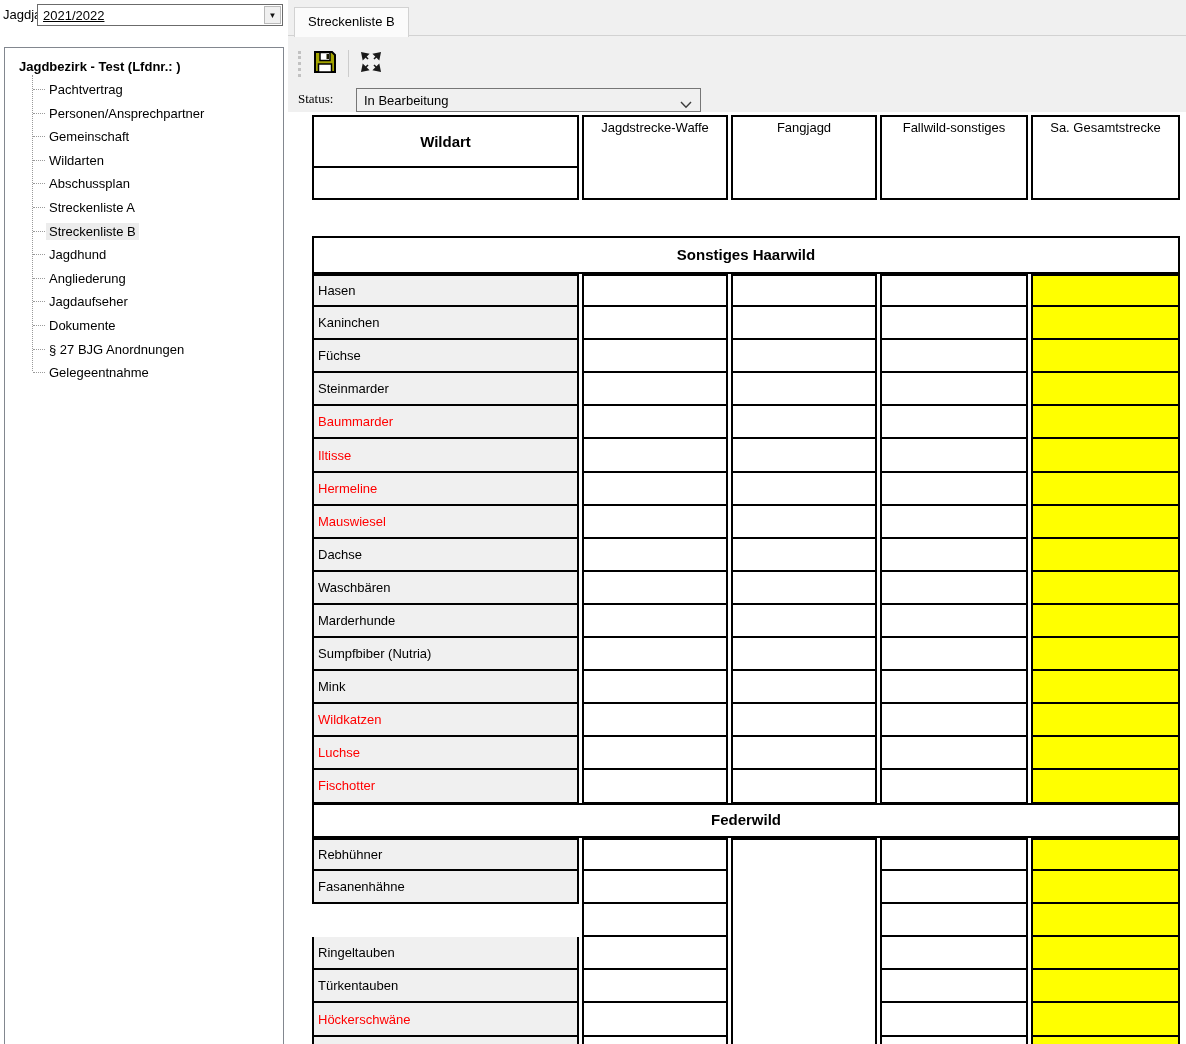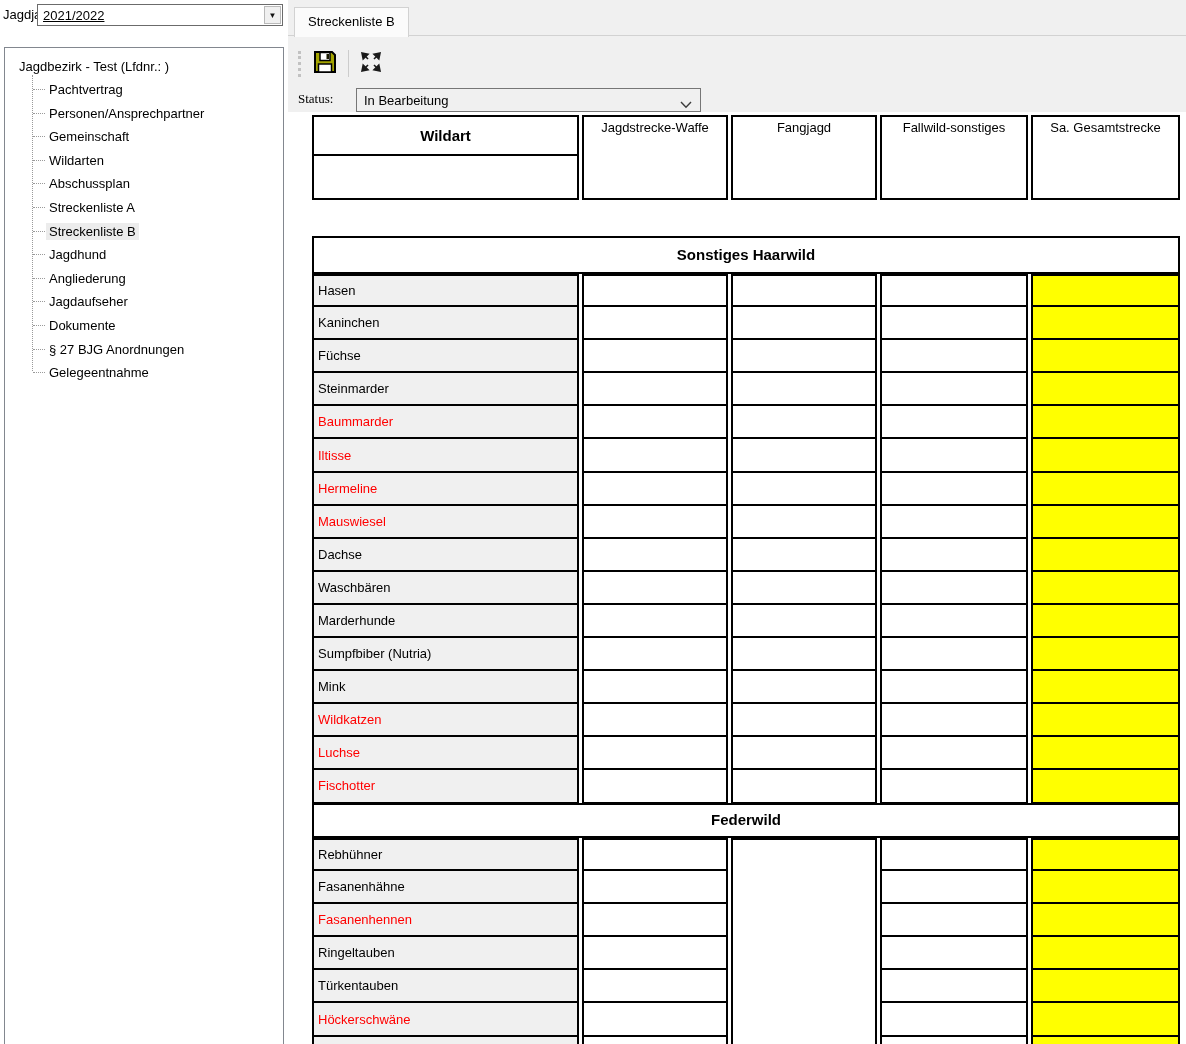--- a/index.html
+++ b/index.html
@@ -13,21 +13,21 @@
   #jagdjahr-combo { position:absolute; left:37px; top:4px; width:246px; height:22px;
     background:#fff; border:1px solid #6b6b6b; box-sizing:border-box; }
   #jagdjahr-combo .combo-text { position:absolute; left:5px; top:2px; line-height:17px;text-decoration:underline; }
   #jagdjahr-combo .combo-btn { position:absolute; right:1px; top:1px; bottom:1px; width:17px;
     background:#f0f0f0; border:1px solid #b9b9b9; box-sizing:border-box;
     display:flex; align-items:center; justify-content:center; font-size:8px; color:#111; }
   
   #tree-panel { position:absolute; left:4px; top:47px; width:280px; height:1010px;
     border:1px solid #82878f; background:#fff; box-sizing:border-box; padding-top:7px;
     overflow:hidden; }
-  .tree-root { padding-left:14px; height:23px; line-height:23px; white-space:nowrap; }
+  .tree-root { padding-left:14px; height:23px; line-height:23px; white-space:nowrap;font-weight:bold; }
   .tree-children { position:relative; }
   .tree-vline { position:absolute; left:27px; top:-3px; height:296px; width:0;
     border-left:1px dotted #9a9a9a; }
   .tree-item { position:relative; padding-left:44px; height:23.6px; line-height:23.6px;
     white-space:nowrap; cursor:default; }
   .tree-item::before { content:""; position:absolute; left:28px; top:11px; width:12px;
     border-top:1px dotted #9a9a9a; }
   .tree-item.selected > span { background:#ececec; padding:1px 3px; margin-left:-3px; }
   
   #main-top { position:absolute; left:288px; top:0; width:898px; height:112px; background:#f0f0f0; }
@@ -46,21 +46,21 @@
   #status-combo { position:absolute; left:68px; top:88px; width:345px; height:24px;
     background:#f0f0f0; border:1px solid #767676; box-sizing:border-box; }
   #status-combo .combo-text { position:absolute; left:7px; top:3px; line-height:17px; }
   #status-combo .chev { position:absolute; right:8px; top:8px; }
   
   #main-table-header { position:absolute; left:312px; top:115px; display:grid;
     grid-template-columns:267px 146px 146px 148px 149px; column-gap:3px; }
   .hcell { border:2px solid #000; background:#fff; height:85px; box-sizing:border-box;
     text-align:center; padding-top:3px; }
   .hcell.wildart { padding:0; }
-  .wildart-top { height:39px; border-bottom:2px solid #000; box-sizing:border-box;
+  .wildart-top { height:51px; border-bottom:2px solid #000; box-sizing:border-box;
     display:flex; align-items:center; justify-content:center; font-weight:bold; font-size:15px; }
   .wildart-bottom { height:36px; display:flex; align-items:center; justify-content:center; color:#ff0000; }
   
   .section-title-box { position:absolute; left:312px; width:868px; border:2px solid #000;
     background:#fff; box-sizing:border-box; text-align:center; font-weight:bold; font-size:15px; }
   #sec0-box { top:236px; height:38px; line-height:33px; }
   #sec1-box { top:803px; height:35px; line-height:30px; }
   .rows-grid { position:absolute; left:312px; display:grid;
     grid-template-columns:267px 146px 146px 148px 149px; column-gap:3px;
     grid-auto-rows:33.1px; }
@@ -248,21 +248,20 @@
 <div id="sec1-rows" class="rows-grid">
     <div class="cell name" style="grid-area: 1 / 1;">Rebhühner</div>
     <div class="cell input" style="grid-area: 1 / 2;"></div>
     <div class="cell merged" style="grid-area: 1 / 3 / span 7;"></div>
     <div class="cell input" style="grid-area: 1 / 4;"></div>
     <div class="cell total" style="grid-area: 1 / 5;"></div>
     <div class="cell name nt" style="grid-area: 2 / 1;">Fasanenhähne</div>
     <div class="cell input nt" style="grid-area: 2 / 2;"></div>
     <div class="cell input nt" style="grid-area: 2 / 4;"></div>
     <div class="cell total nt" style="grid-area: 2 / 5;"></div>
-    <div class="cell name nt red" style="grid-area: 3 / 1;">Fasanenhennen</div>
     <div class="cell input nt" style="grid-area: 3 / 2;"></div>
     <div class="cell input nt" style="grid-area: 3 / 4;"></div>
     <div class="cell total nt" style="grid-area: 3 / 5;"></div>
     <div class="cell name nt" style="grid-area: 4 / 1;">Ringeltauben</div>
     <div class="cell input nt" style="grid-area: 4 / 2;"></div>
     <div class="cell input nt" style="grid-area: 4 / 4;"></div>
     <div class="cell total nt" style="grid-area: 4 / 5;"></div>
     <div class="cell name nt" style="grid-area: 5 / 1;">Türkentauben</div>
     <div class="cell input nt" style="grid-area: 5 / 2;"></div>
     <div class="cell input nt" style="grid-area: 5 / 4;"></div>

